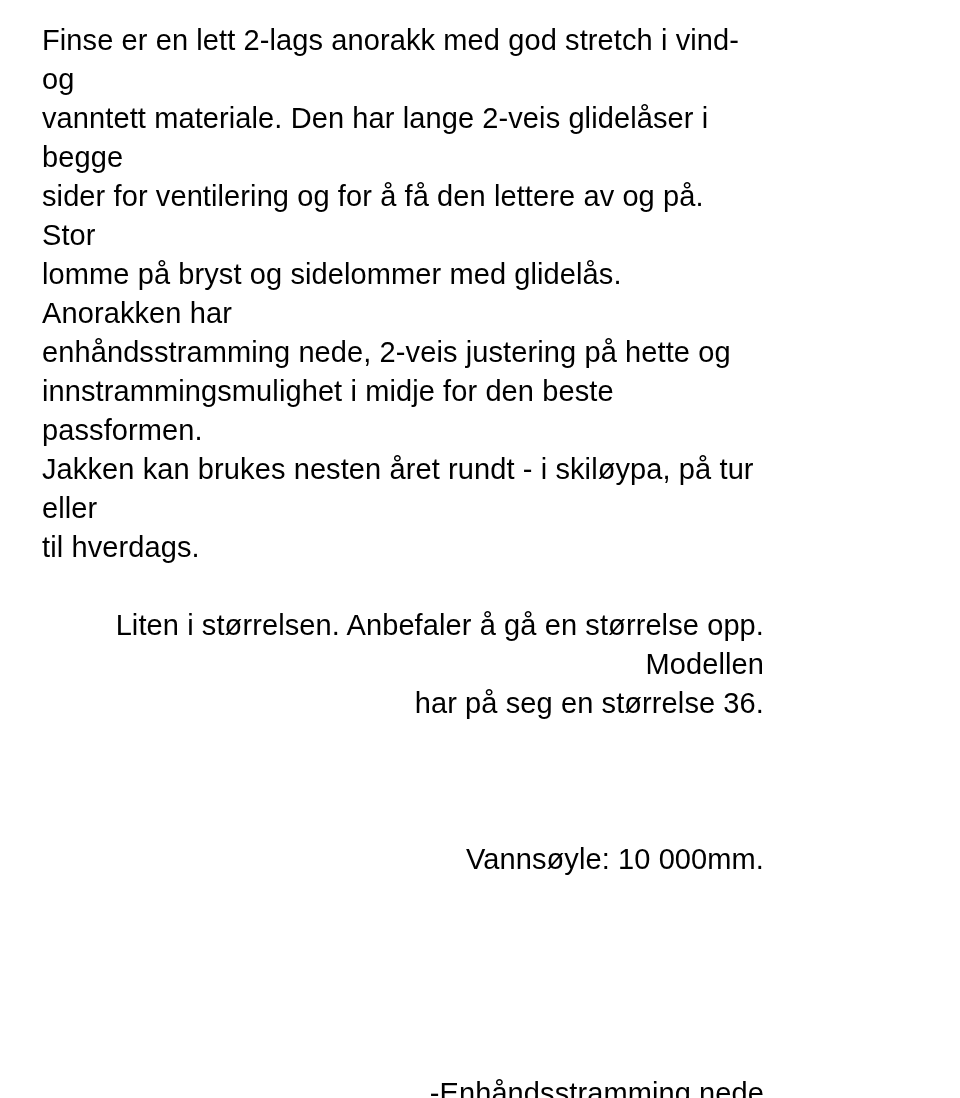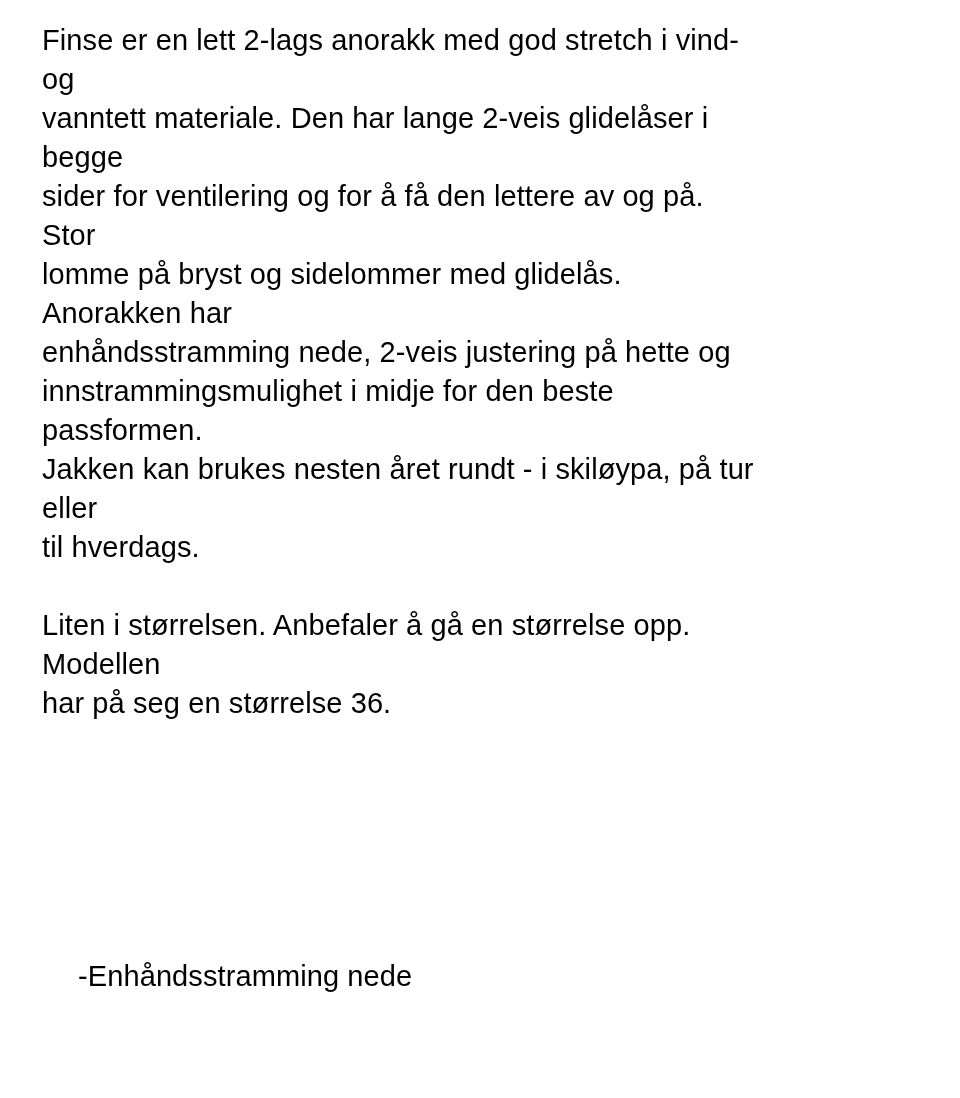--- a/index.html
+++ b/index.html
@@ -27,20 +27,21 @@
     font-size: 29px;
     line-height: 39px;
     font-weight: 400;
     letter-spacing: 0.1px;
     color: #000000;
     white-space: pre-wrap;
     word-break: normal;
   }
   .block + .block {
     margin-top: 39px;
+    text-align: right;
   }
   .spec-block .line,
   .feature-list .line {
     display: block;
   }
   .feature-list .line {
     white-space: pre;
     margin-left: 36px;
   }
 </style>
@@ -55,20 +56,21 @@
 lomme på bryst og sidelommer med glidelås. Anorakken har
 enhåndsstramming nede, 2-veis justering på hette og
 innstrammingsmulighet i midje for den beste passformen.
 Jakken kan brukes nesten året rundt - i skiløypa, på tur eller
 til hverdags.</p>
 
   <p class="block">Liten i størrelsen. Anbefaler å gå en størrelse opp. Modellen
 har på seg en størrelse 36.</p>
 
   <div class="block spec-block">
+    <span class="line">Vannsøyle: 10 000mm.</span>
   </div>
 
   <div class="block feature-list">
     <span class="line">-Enhåndsstramming nede</span>
     
     
     
     
     
     

